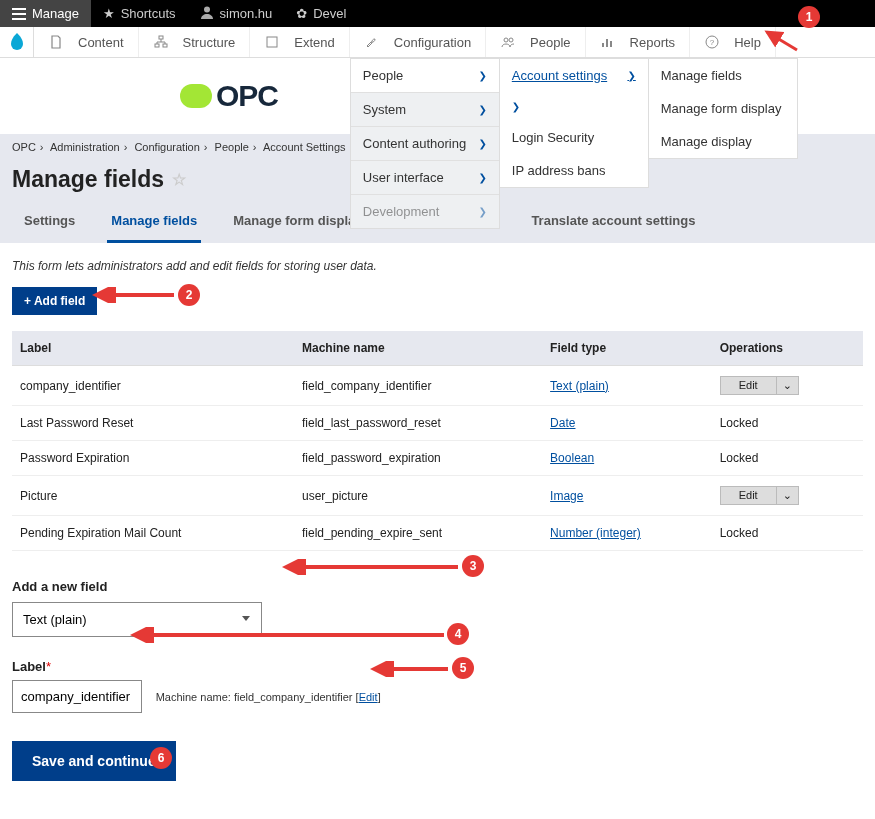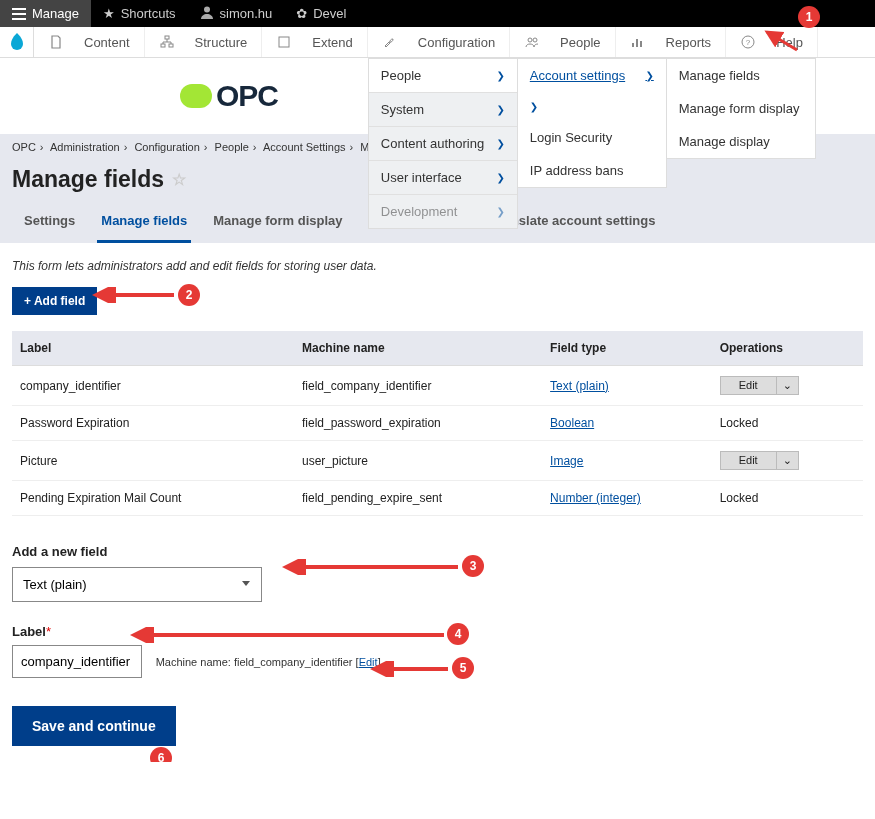--- a/index.html
+++ b/index.html
@@ -4,40 +4,40 @@
 <style>
 * { box-sizing: border-box; margin: 0; padding: 0; }
 body { font-family: -apple-system, BlinkMacSystemFont, "Segoe UI", Arial, sans-serif; font-size: 13px; color: #222; width: 875px; background: #fff; }
 .topbar { background: #000; color: #ccc; height: 27px; display: flex; align-items: center; padding: 0; }
 .topbar-item { display: flex; align-items: center; padding: 0 12px; height: 27px; gap: 6px; color: #ccc; cursor: pointer; }
 .topbar-item.active { background: #444; color: #fff; }
 .hamburger { display: inline-block; width: 14px; height: 12px; }
 .hamburger svg { display: block; }
 .adminbar { background: #fff; border-bottom: 1px solid #ddd; height: 31px; display: flex; align-items: stretch; }
 .adminbar-logo { width: 34px; display: flex; align-items: center; justify-content: center; border-right: 1px solid #ddd; }
-.adminbar-item { display: flex; align-items: center; padding: 0 14px; gap: 20px; border-right: 1px solid #eee; cursor: pointer; color: #555; position: relative; }
+.adminbar-item { display: flex; align-items: center; padding: 0 14px; gap: 14px; border-right: 1px solid #eee; cursor: pointer; color: #555; position: relative; }
 .adminbar-icon { width: 16px; height: 16px; display: flex; align-items: center; justify-content: center; }
 .menu-wrap { position: relative; display: flex; }
 .submenu { position: absolute; top: 31px; left: 0; width: 150px; background: #eef0f2; border: 1px solid #ddd; z-index: 100; }
 .submenu-item { padding: 9px 12px; display: flex; justify-content: space-between; align-items: center; cursor: pointer; color: #333; border-bottom: 1px solid #e0e0e0; }
 .submenu2 { position: absolute; top: 31px; left: 149px; width: 150px; background: #fff; border: 1px solid #ddd; z-index: 100; }
 .submenu2-item { padding: 9px 12px; display: flex; justify-content: space-between; align-items: center; cursor: pointer; color: #333; }
 .submenu2-item.selected { color: #004f9f; text-decoration: underline; }
 .submenu3 { position: absolute; top: 31px; left: 298px; width: 150px; background: #fff; border: 1px solid #ddd; z-index: 100; }
 .submenu3-item { padding: 9px 12px; cursor: pointer; color: #333; }
 .chevron { color: #004f9f; font-size: 10px; }
 .brand-row { height: 76px; display: flex; align-items: center; padding-left: 180px; position: relative; }
 .brand-logo { display: flex; align-items: center; gap: 4px; font-size: 30px; font-weight: 800; color: #17283b; letter-spacing: -1px; }
 .brand-dot { width: 32px; height: 24px; background: #a3e635; border-radius: 12px; display: inline-block; }
 .breadcrumb { background: #e6e8ef; padding: 7px 12px; font-size: 11px; color: #333; }
 .breadcrumb span { margin: 0 4px; }
 .page-head { background: #e6e8ef; padding: 6px 12px 0 12px; }
 .page-title { font-size: 23px; font-weight: bold; display: flex; align-items: center; gap: 8px; padding-bottom: 10px; }
 .star-icon { color: #ccc; font-size: 16px; }
-.tabs { display: flex; gap: 18px; padding: 0 20px; background: #e6e8ef; }
+.tabs { display: flex; gap: 28px; padding: 0 20px; background: #e6e8ef; }
 .tab { padding: 10px 4px 12px 4px; font-size: 13px; font-weight: bold; color: #555; cursor: pointer; }
 .tab.active { color: #004f9f; border-bottom: 3px solid #004f9f; }
 .content { padding: 16px 12px; }
 .helptext { font-size: 12px; color: #333; margin-bottom: 14px; font-style: italic; }
 .add-btn { background: #003e8a; color: #fff; border: none; padding: 7px 12px; font-size: 12px; font-weight: bold; cursor: pointer; }
 .tbl { width: 100%; border-collapse: collapse; margin-top: 16px; }
 .tbl th { text-align: left; padding: 10px 8px; font-size: 12px; font-weight: bold; background: #e6e8ef; border-bottom: 1px solid #ddd; }
 .tbl td { padding: 10px 8px; font-size: 12px; border-bottom: 1px solid #eee; }
 .tbl a { color: #004f9f; text-decoration: underline; }
 .op-btn { background: #ddd; border: 1px solid #bbb; display: inline-flex; align-items: stretch; cursor: pointer; font-size: 11px; }
@@ -255,20 +255,26 @@
         <tr>
           <td>company_identifier</td>
           <td>field_company_identifier</td>
           <td><a href="#">Text (plain)</a></td>
           <td><span class="op-btn">
               <span>Edit</span>
               <span>⌄</span>
             </span></td>
         </tr>
         <tr>
+          <td>Last Password Reset</td>
+          <td>field_last_password_reset</td>
+          <td><a href="#">Date</a></td>
+          <td>Locked</td>
+        </tr>
+        <tr>
           <td>Password Expiration</td>
           <td>field_password_expiration</td>
           <td><a href="#">Boolean</a></td>
           <td>Locked</td>
         </tr>
         <tr>
           <td>Picture</td>
           <td>user_picture</td>
           <td><a href="#">Image</a></td>
           <td><span class="op-btn">

